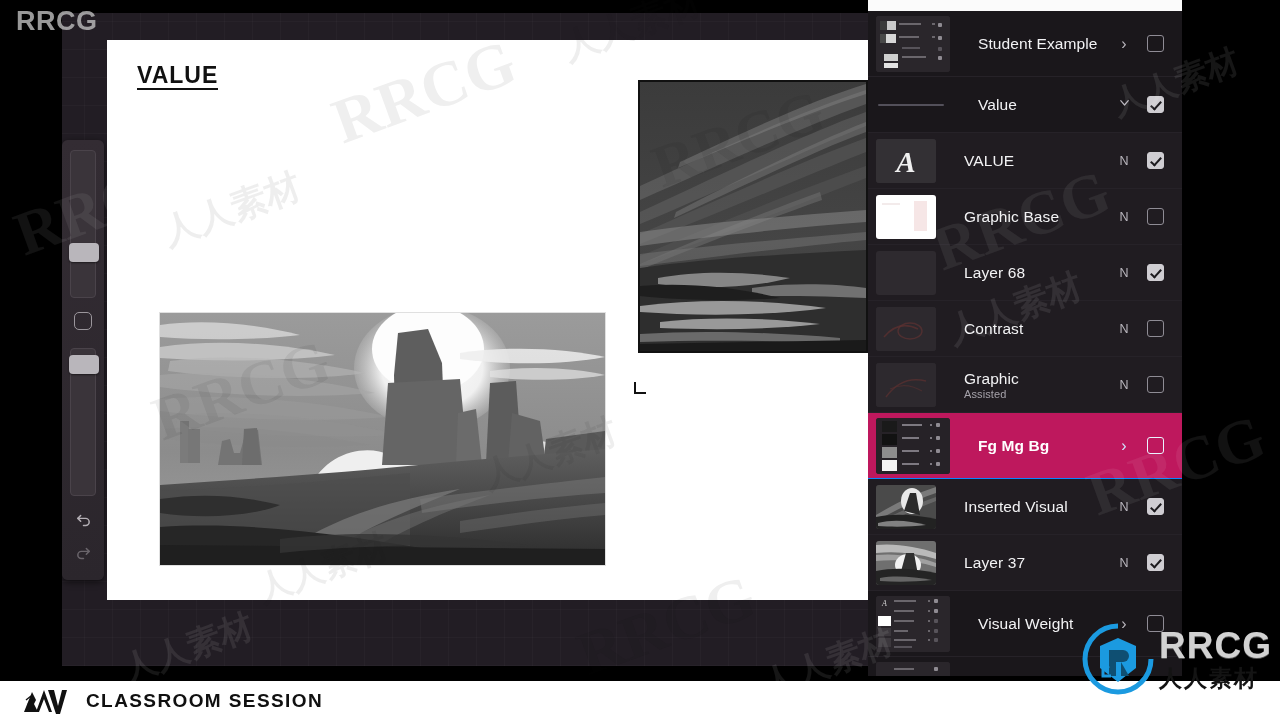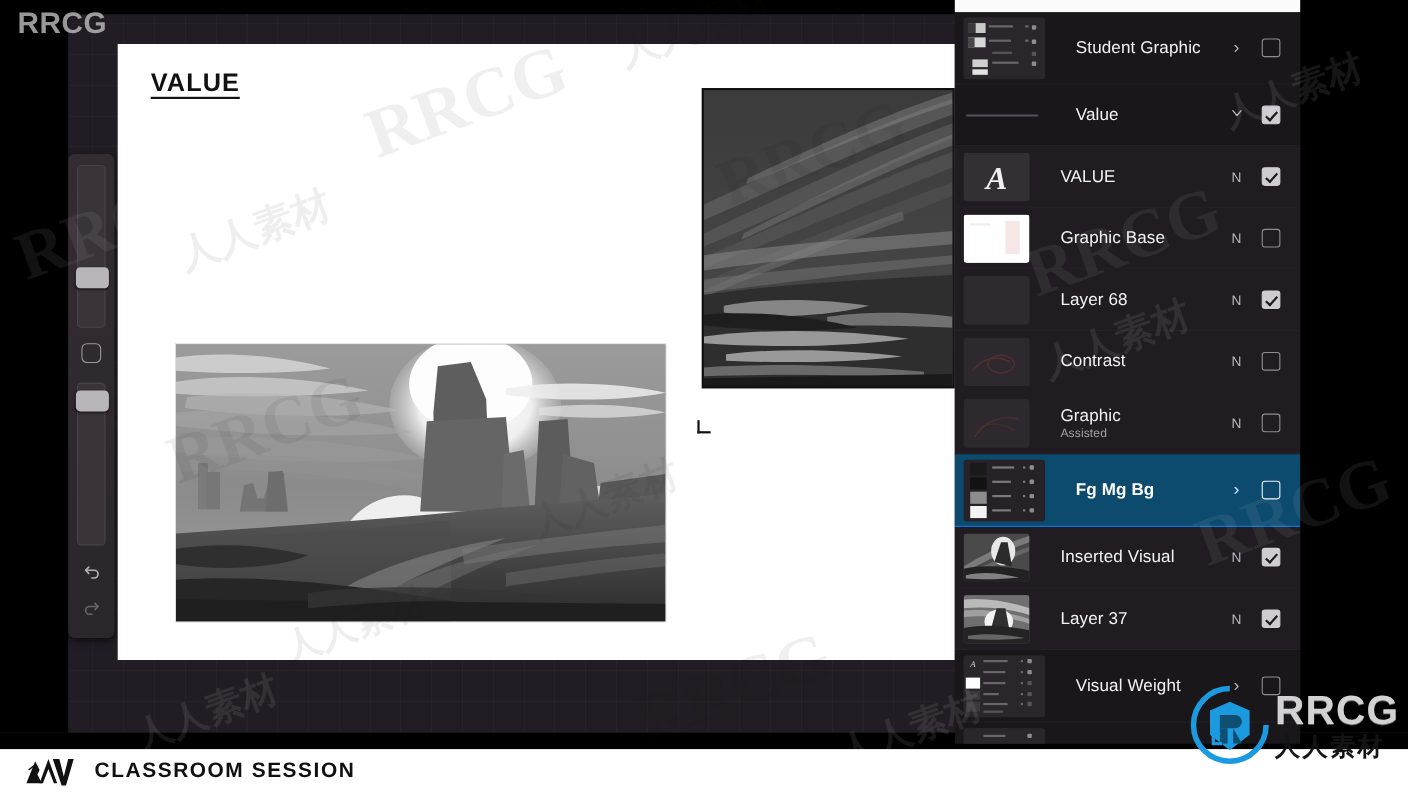--- a/index.html
+++ b/index.html
@@ -209,21 +209,21 @@
     position: relative;
     display: flex;
     align-items: center;
     height: 56px;
     border-bottom: 1px solid #262228;
     background: #201c21;
     padding-left: 8px;
   }
   .layer-row.group { background: #1a171b; }
   .layer-row.selected {
-    background: #0c4a6e;
+    background: #be185d;
     border-bottom: 1px solid #0a84ff;
   }
   .layer-row.tall { height: 66px; }
 
   .thumb {
     width: 60px; height: 44px;
     border-radius: 3px;
     background: #2e2a2f;
     flex: 0 0 auto;
     overflow: hidden;
@@ -492,21 +492,21 @@
               <rect x="62" y="20" width="4" height="4" fill="#8f8b92" rx="1"></rect>
             <rect x="26" y="31" width="18" height="2" fill="#57535a"></rect>
               <rect x="62" y="31" width="4" height="4" fill="#57535a" rx="1"></rect>
             <rect x="8" y="38" width="14" height="7" fill="#cfcfcf"></rect>
             <rect x="26" y="40" width="24" height="2" fill="#6a666c"></rect>
               <rect x="62" y="40" width="4" height="4" fill="#8f8b92" rx="1"></rect>
             <rect x="8" y="47" width="14" height="5" fill="#e3e3e3"></rect>
           </g>
         </svg>
       </div>
-      <div class="row-label">Student Graphic</div>
+      <div class="row-label">Student Example</div>
       <div class="chevron">›</div>
       <div class="cbox"></div>
     </div>
 
     <div class="layer-row group">
       <div class="grouprule"></div>
       <div class="row-label">Value</div>
       <div class="chevron">
         <svg width="15" height="15" viewBox="0 0 24 24" fill="none" stroke="currentColor" stroke-width="1.9" stroke-linecap="round" stroke-linejoin="round">
             <polyline points="6 9 12 16 18 9"></polyline>

